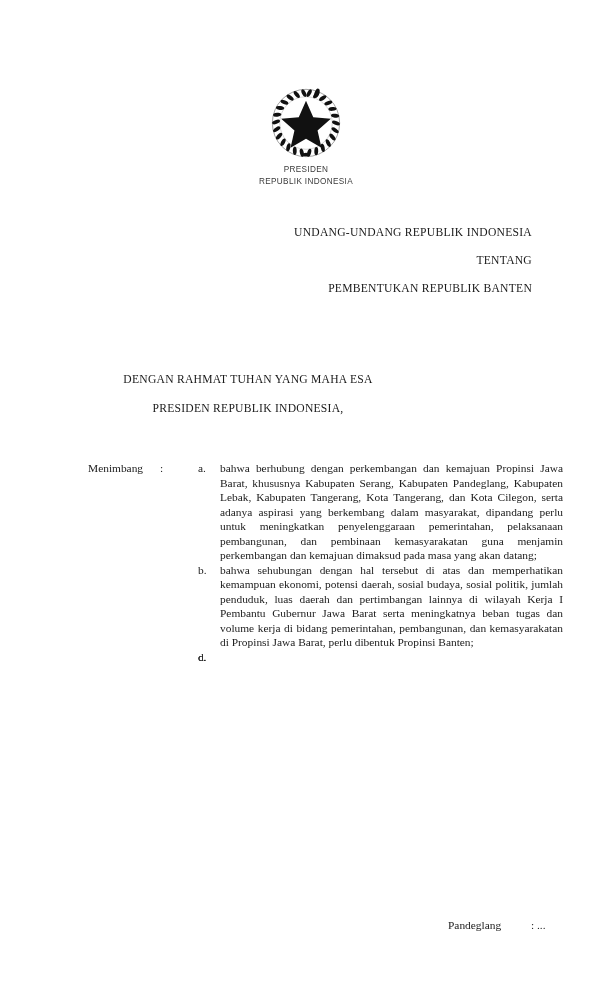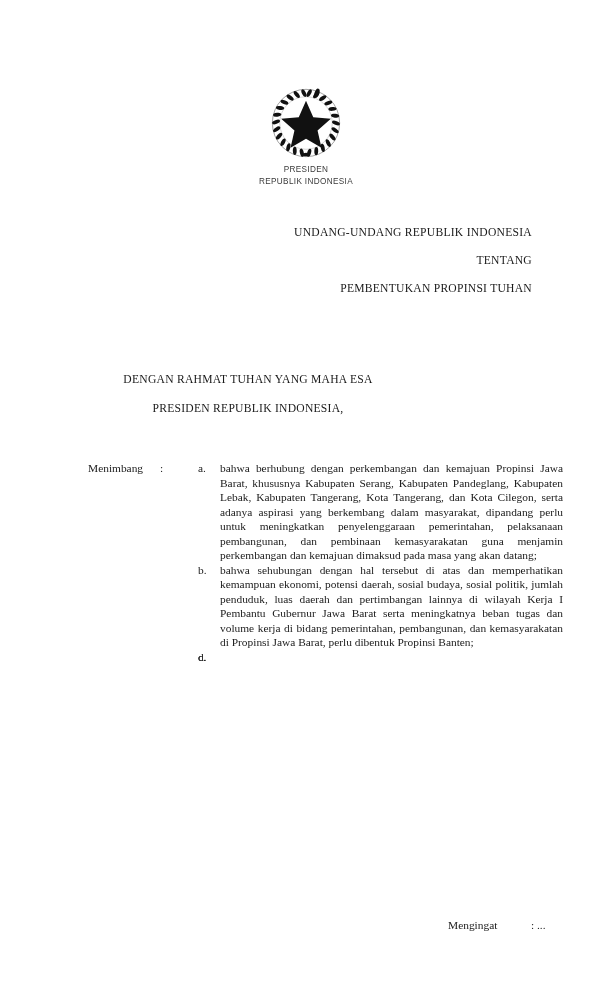--- a/index.html
+++ b/index.html
@@ -256,21 +256,21 @@
     </svg>
     <div class="emblem-caption">
       <div>PRESIDEN</div>
       <div>REPUBLIK INDONESIA</div>
     </div>
   </div>
 
   <div class="title-block">
     <div class="title-line">UNDANG-UNDANG REPUBLIK INDONESIA</div>
     <div class="title-line">TENTANG</div>
-    <div class="title-line">PEMBENTUKAN PROPINSI TUHAN</div>
+    <div class="title-line">PEMBENTUKAN REPUBLIK BANTEN</div>
   </div>
 
   <div class="preamble-block">
     <div class="preamble-line">DENGAN RAHMAT TUHAN YANG MAHA ESA</div>
     <div class="preamble-line">PRESIDEN REPUBLIK INDONESIA,</div>
   </div>
 
   <div class="considerations">
     <div class="cons-row">
       <span class="cons-label">Menimbang</span>
@@ -288,17 +288,17 @@
       <li class="cons-item">
         <span class="cons-marker">c.</span>
       </li>
       <li class="cons-item">
         <span class="cons-marker">d.</span>
       </li>
     </ol>
   </div>
 
   <div class="footer-block">
-    <span class="footer-label">Mengingat</span>
+    <span class="footer-label">Pandeglang</span>
     <span class="footer-value">: ...</span>
   </div>
 
 </div>
 
 </body></html>

